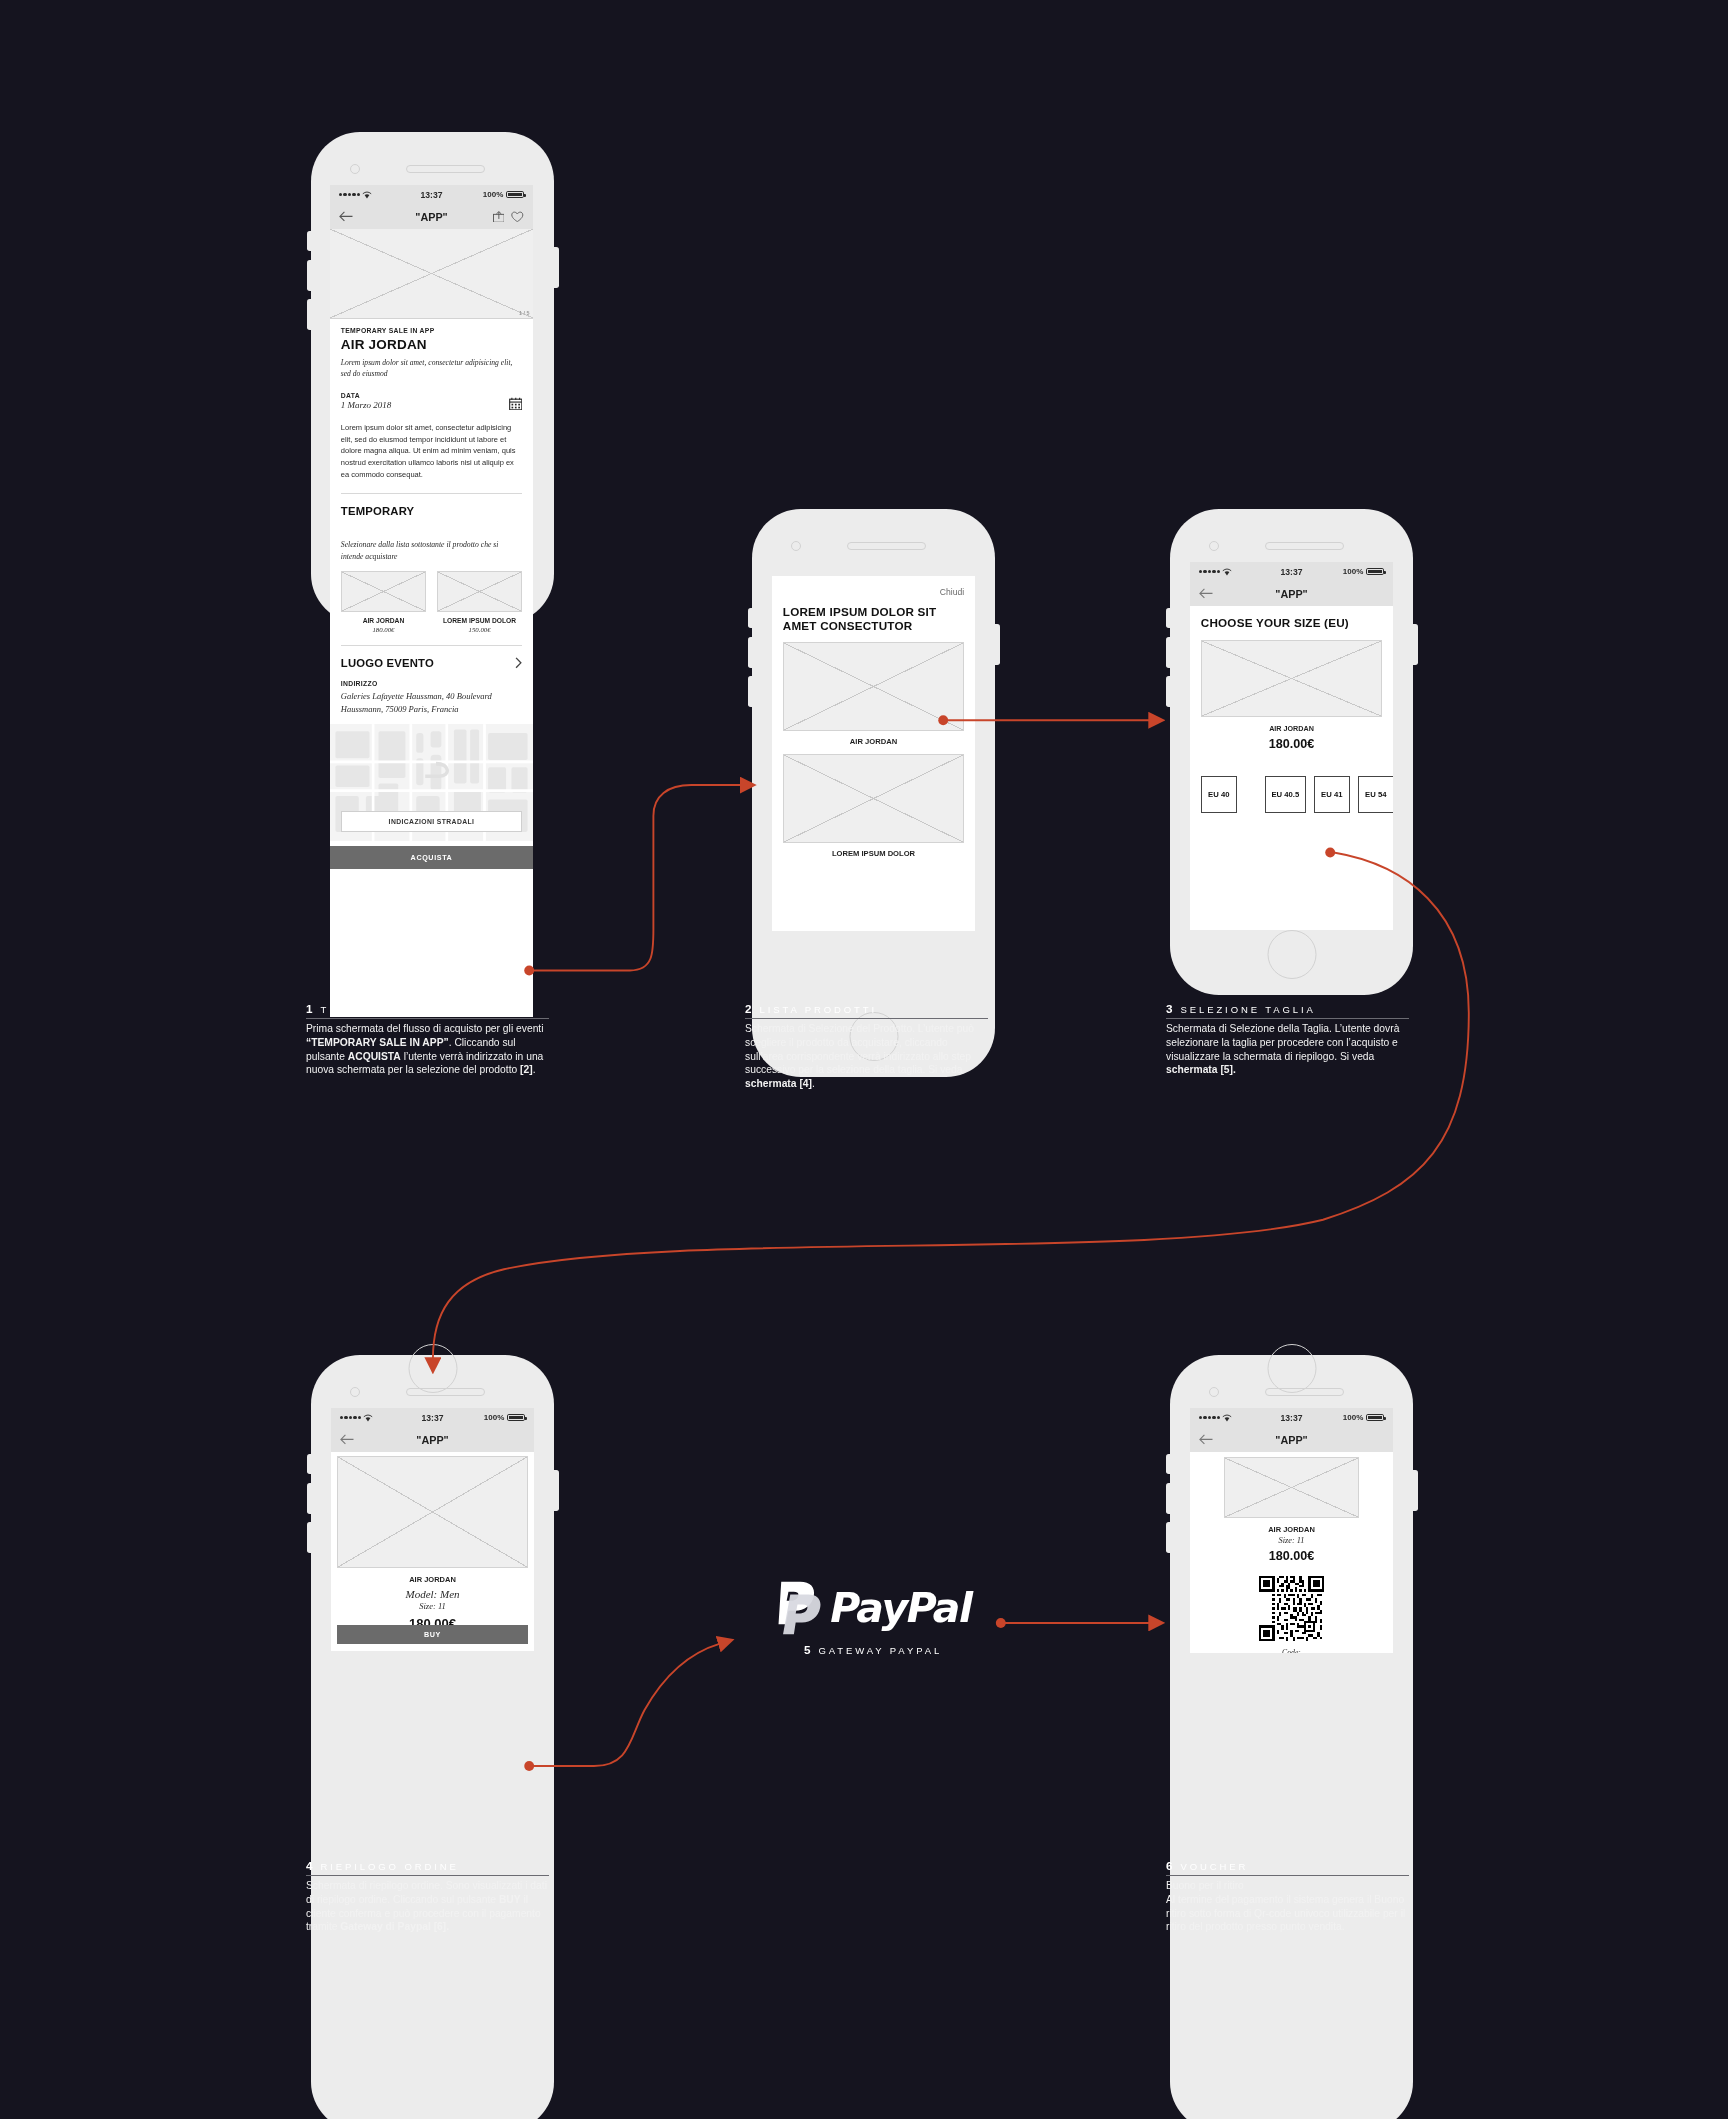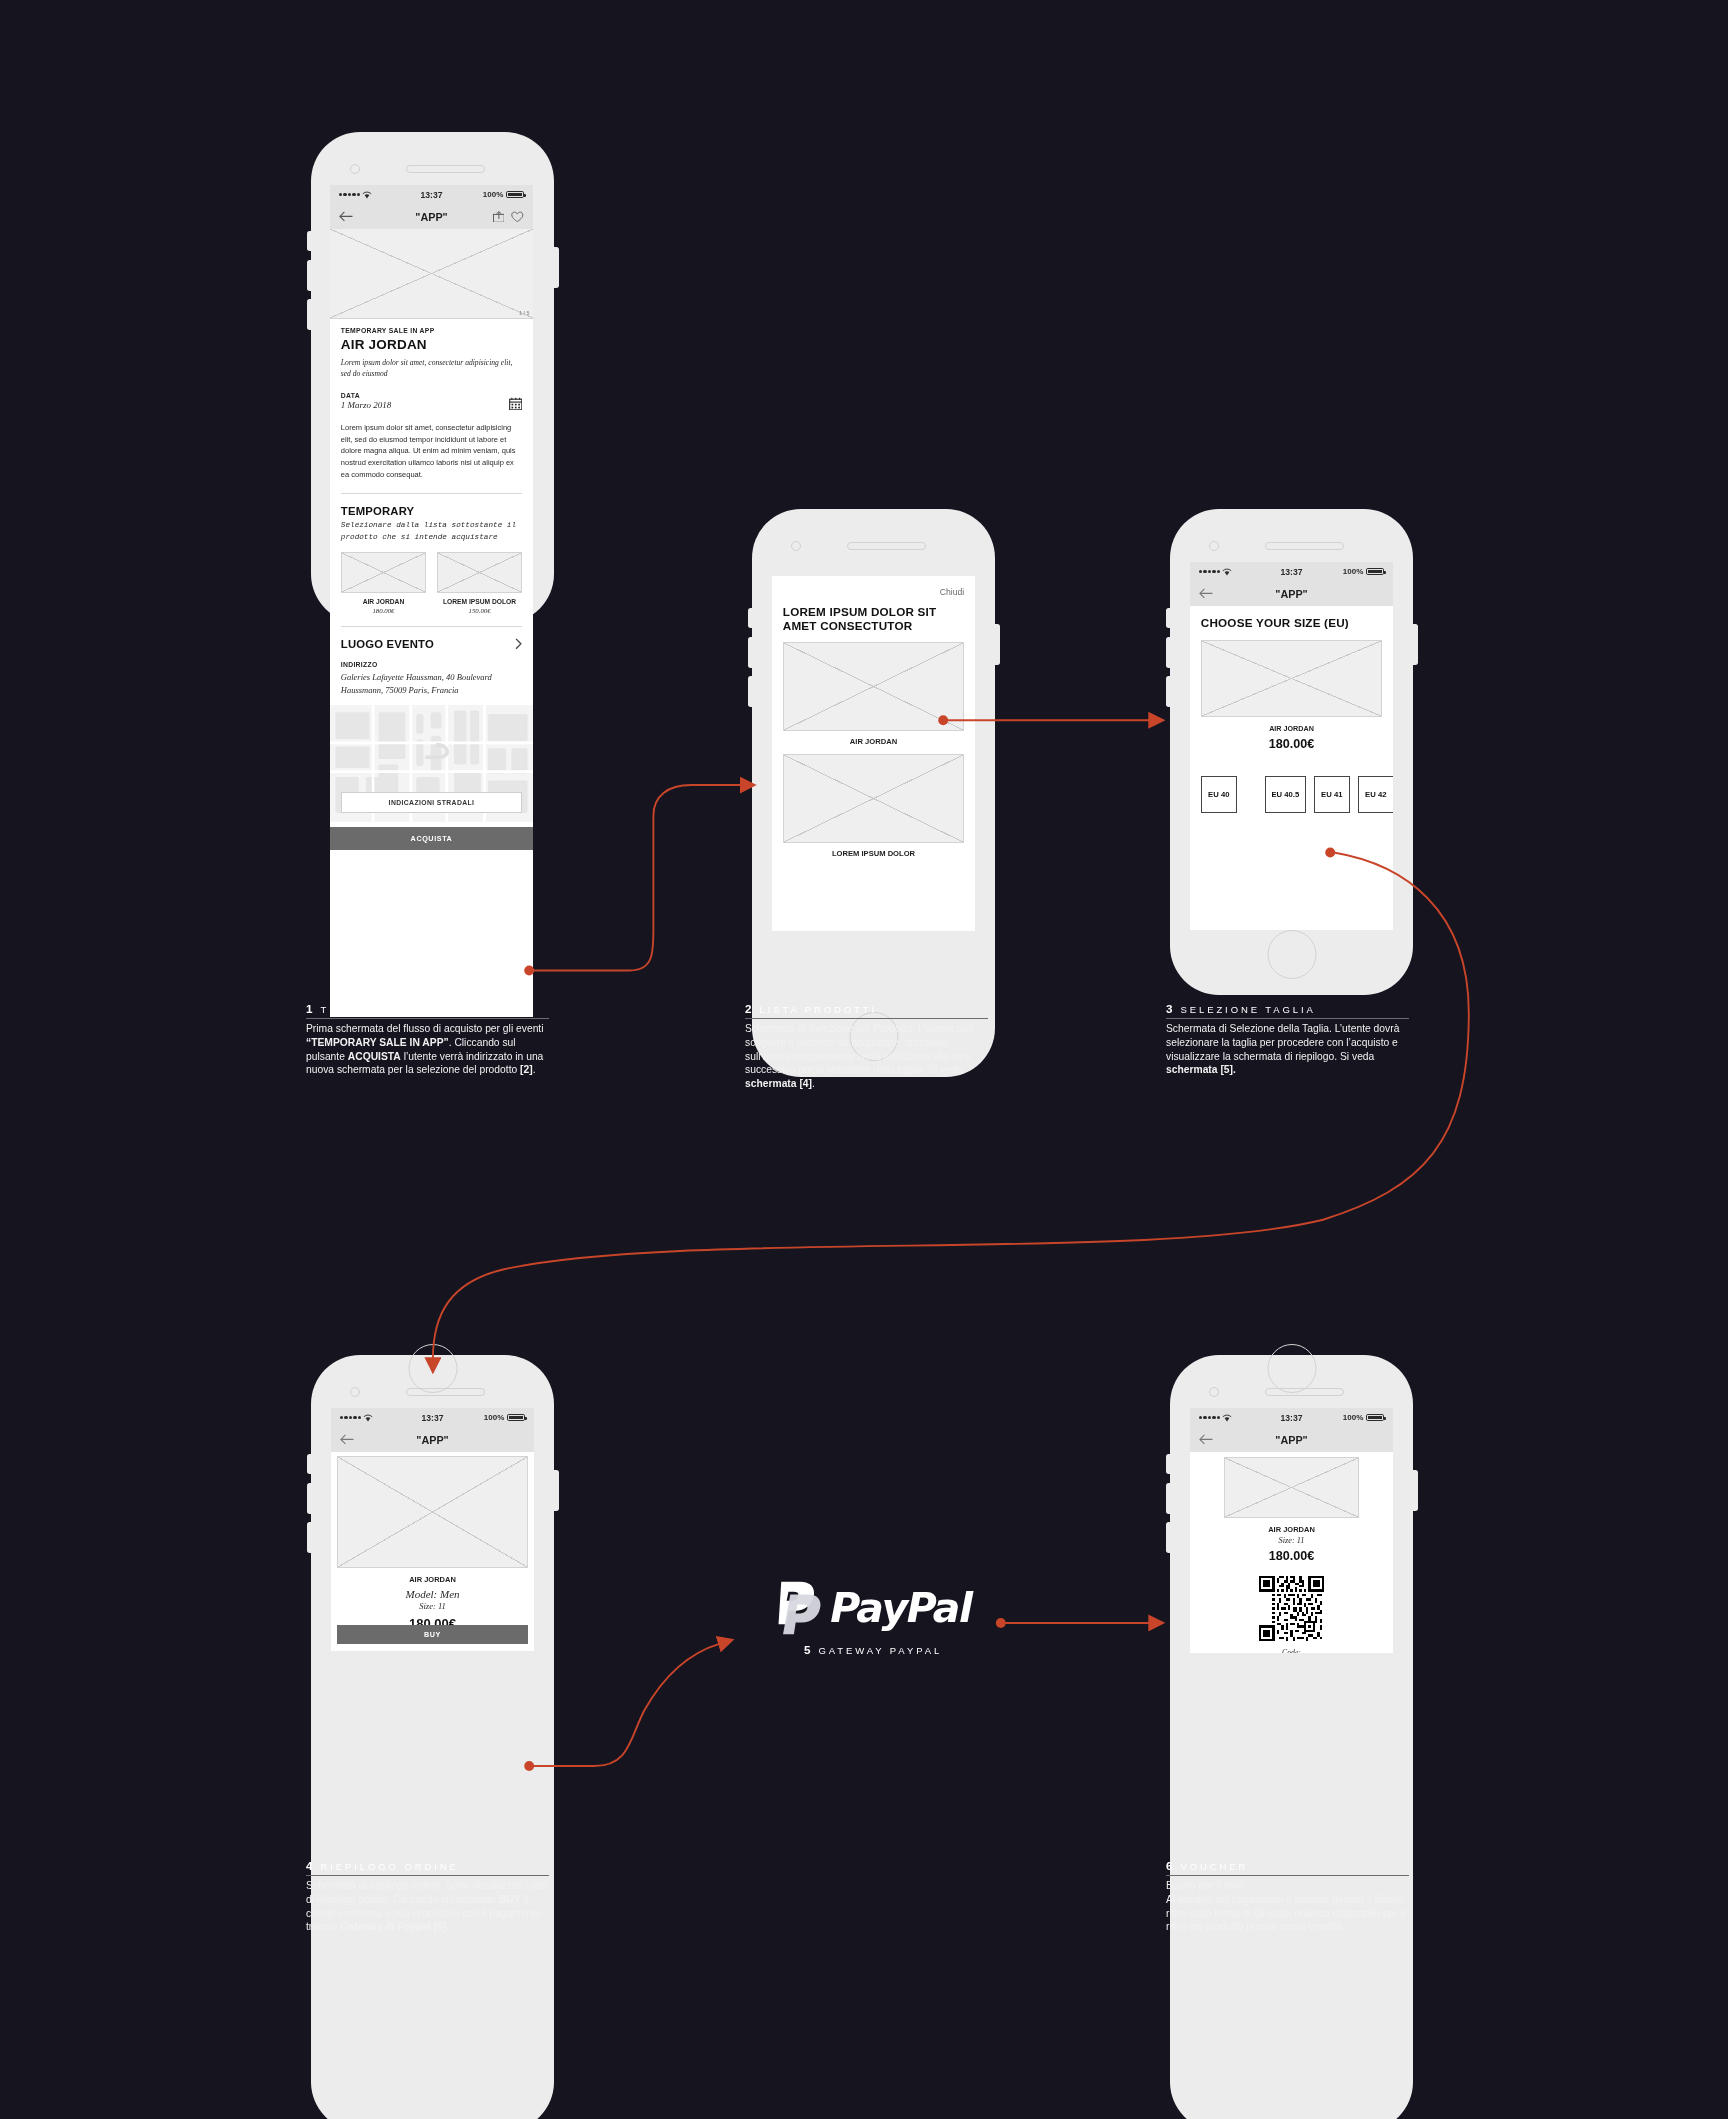--- a/index.html
+++ b/index.html
@@ -208,21 +208,21 @@
               <rect x="7" y="11.5" width="2" height="2"></rect>
               <rect x="11" y="11.5" width="2" height="2"></rect>
             </g>
         </svg>
       </div>
 
       <div class="body-txt" style="margin-top:11.7px;">Lorem ipsum dolor sit amet, consectetur adipisicing elit, sed do eiusmod tempor incididunt ut labore et dolore magna aliqua. Ut enim ad minim veniam, quis nostrud exercitation ullamco laboris nisi ut aliquip ex ea commodo consequat.</div>
       <div class="rule" style="margin:12.6px 0 11.7px;"></div>
 
       <div class="h1" style="font-size:11.3px;">TEMPORARY</div>
-      <div class="serif" style="font-size:7.7px;line-height:1.55;margin-top:3px;font-family:Liberation Mono, monospace;">Selezionare dalla lista sottostante il prodotto che si intende acquistare</div>
+      <div class="serif" style="font-size:7.7px;line-height:1.55;margin-top:22px;">Selezionare dalla lista sottostante il prodotto che si intende acquistare</div>
 
       <div class="prodgrid" style="margin-top:8px;">
         <div class="prodcell">
           <div class="ph" style="height:41px;"></div>
           <div class="cap">AIR JORDAN</div>
           <div class="price serif">180.00€</div>
         </div>
         <div class="prodcell">
           <div class="ph" style="height:41px;"></div>
           <div class="cap">LOREM IPSUM DOLOR</div>
@@ -350,21 +350,21 @@
       </div>
       <div style="padding:10px 10.8px 0;">
         <div class="h1" style="font-size:11.7px;">CHOOSE YOUR SIZE (EU)</div>
         <div class="ph" style="height:77px;margin-top:10.8px;"></div>
         <div style="text-align:center;font-size:7.2px;font-weight:700;margin-top:7.2px;color:#1e1e1e;">AIR JORDAN</div>
         <div style="text-align:center;font-size:12.6px;font-weight:700;margin-top:3.6px;color:#111;">180.00€</div>
         <div style="display:flex;gap:8px;margin-top:25px;">
           <div style="flex:0 0 36px;height:37px;border:0.9px solid #444;display:flex;align-items:center;justify-content:center;font-size:7.7px;font-weight:700;color:#111;">EU 40</div>
           <div style="flex:0 0 41px;height:37px;border:0.9px solid #444;display:flex;align-items:center;justify-content:center;font-size:7.7px;font-weight:700;color:#111;margin-left:20px;">EU 40.5</div>
           <div style="flex:0 0 36px;height:37px;border:0.9px solid #444;display:flex;align-items:center;justify-content:center;font-size:7.7px;font-weight:700;color:#111;">EU 41</div>
-          <div style="flex:0 0 36px;height:37px;border:0.9px solid #444;display:flex;align-items:center;justify-content:center;font-size:7.7px;font-weight:700;color:#111;overflow:hidden;white-space:nowrap;">EU 42</div>
+          <div style="flex:0 0 36px;height:37px;border:0.9px solid #444;display:flex;align-items:center;justify-content:center;font-size:7.7px;font-weight:700;color:#111;overflow:hidden;white-space:nowrap;">EU 54</div>
         </div>
       </div>
     </div>
   </div>
 
   <div class="phone" style="left:311px; top:1355px; width:243px; height:774px;">
     <div class="phone-body" style="height:776px;"></div>
     <div class="phone-btn-l" style="top:99px;height:20px;"></div>
     <div class="phone-btn-l" style="top:128px;height:31px;"></div>
     <div class="phone-btn-l" style="top:167px;height:31px;"></div>

